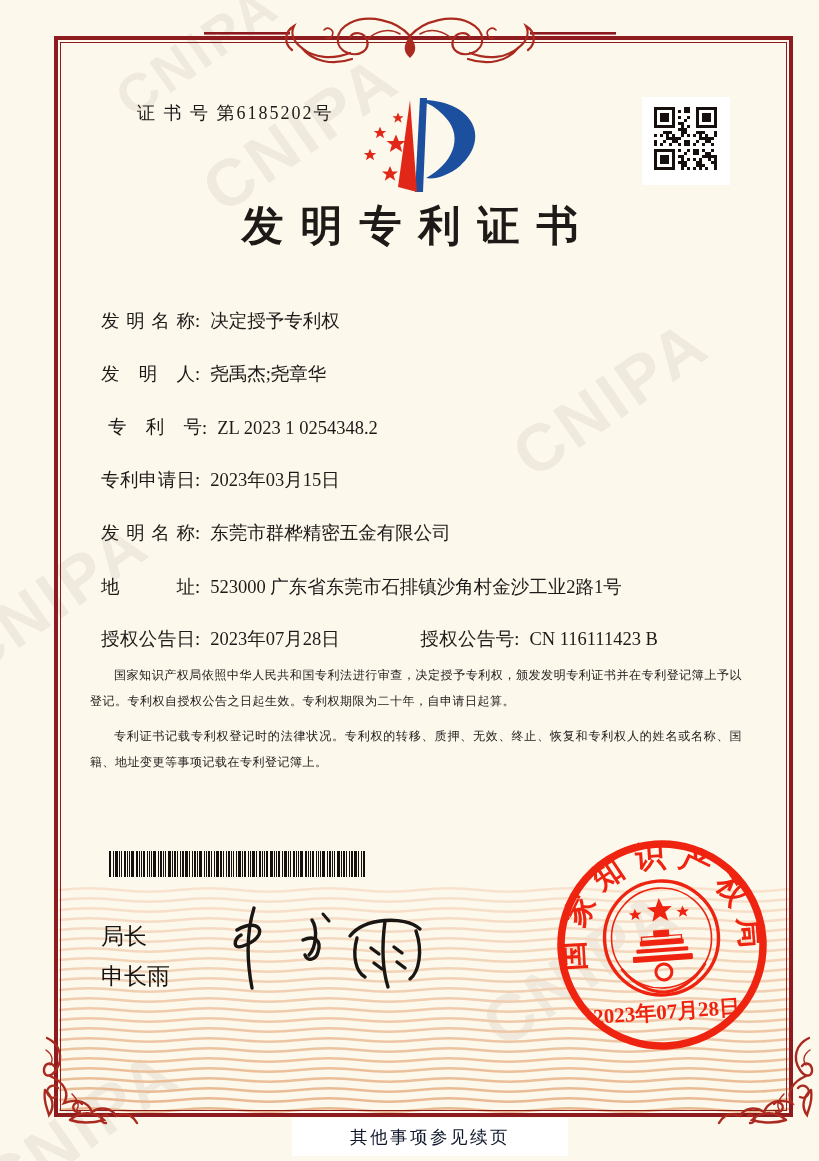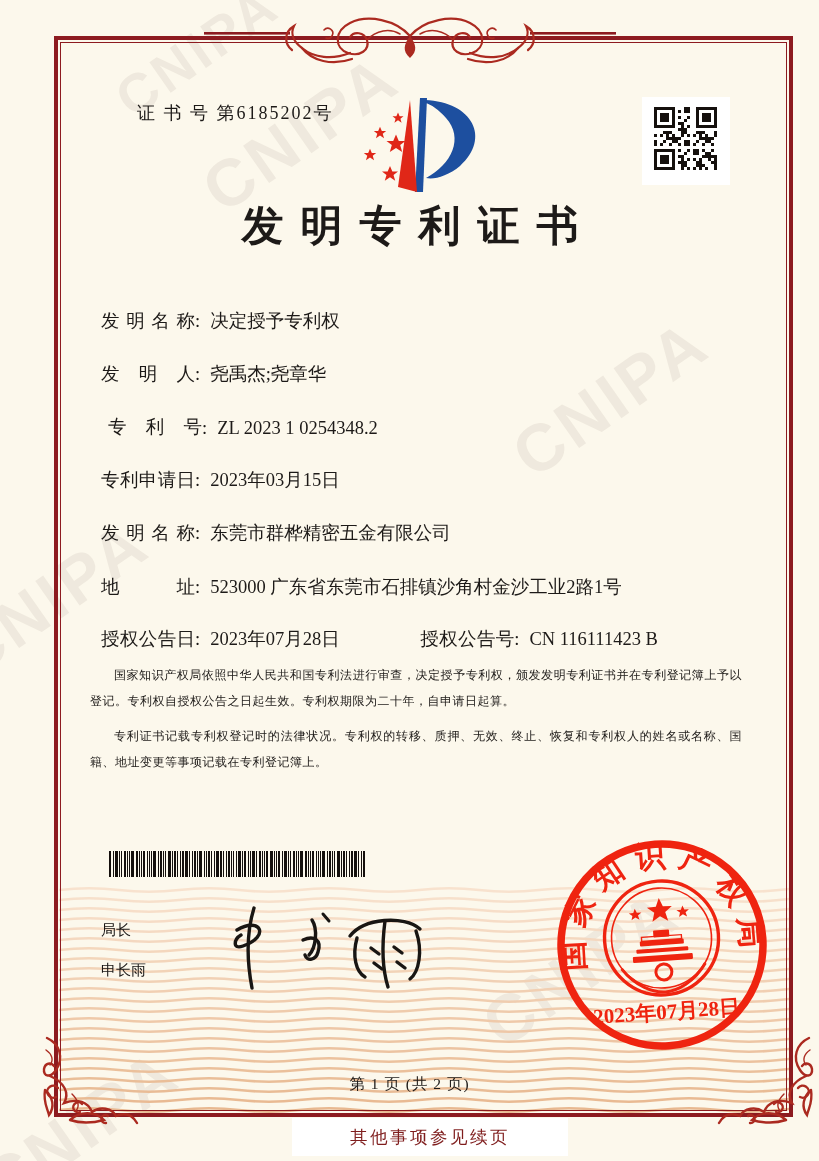--- a/index.html
+++ b/index.html
@@ -34,32 +34,32 @@
   .colon{margin-right:10px;}
   .grant2{margin-left:76px;}
   
   .paras{position:absolute;left:90px;top:662px;width:652px;font-size:12px;line-height:26px;
          text-align:justify;}
   .paras p{margin:0 0 9px 0;text-indent:2em;letter-spacing:0.5px;}
   
   .barcode{position:absolute;left:108px;top:851px;width:262px;height:26px;}
   
   .officer{position:absolute;left:101px;font-family:"Liberation Sans",sans-serif;
-           font-size:15px;font-weight:500;color:#171413;}
+           font-size:23px;font-weight:500;color:#171413;}
   .off-title{top:921px;}
   .off-name{top:961px;}
   .sig{position:absolute;left:224px;top:896px;width:218px;height:98px;}
   
   .seal{position:absolute;left:550px;top:834px;width:224px;height:222px;}
   
   .pageinfo{position:absolute;left:0;top:1074px;width:100%;text-align:center;font-size:15.5px;
             letter-spacing:1px;}
   .note{position:absolute;left:292px;top:1118px;width:276px;height:38px;background:#ffffff;
         display:flex;align-items:center;justify-content:center;font-size:17.5px;
-        letter-spacing:2.5px;color:#7f1d1d;}
+        letter-spacing:2.5px;color:#0f172a;}
   svg{display:block;}
 </style>
 </head>
 <body>
 
 <div class="page">
 
   <svg width="0" height="0" style="position:absolute">
     <defs>
       <g id="cornerFlourish" fill="none" stroke="#ab2a20" stroke-width="2.4" stroke-linecap="round">
@@ -525,16 +525,15 @@
         <rect x="86" y="114" width="52" height="4" rx="1"></rect>
         <rect x="82" y="121" width="60" height="6" rx="1"></rect>
         <path d="M92,106 v-4 h40 v4 Z" fill="none" stroke="#ef2410" stroke-width="1.4"></path>
         <circle cx="112" cy="138" r="8" fill="none" stroke="#ef2410" stroke-width="3"></circle>
         <path d="M70,132 C82,150 100,158 112,158 C124,158 142,150 154,132" fill="none" stroke="#ef2410" stroke-width="3"></path>
       </g>
       <text x="112" y="185" text-anchor="middle" font-size="21" font-weight="bold" fill="#ef2410" font-family="Liberation Serif, serif">2023年07月28日</text>
     </g>
   </svg>
 
-  <div class="pageinfo">第 1 页 (共 2 页)</div>
   <div class="note">其他事项参见续页</div>
 
 </div>
 
 </body></html>

